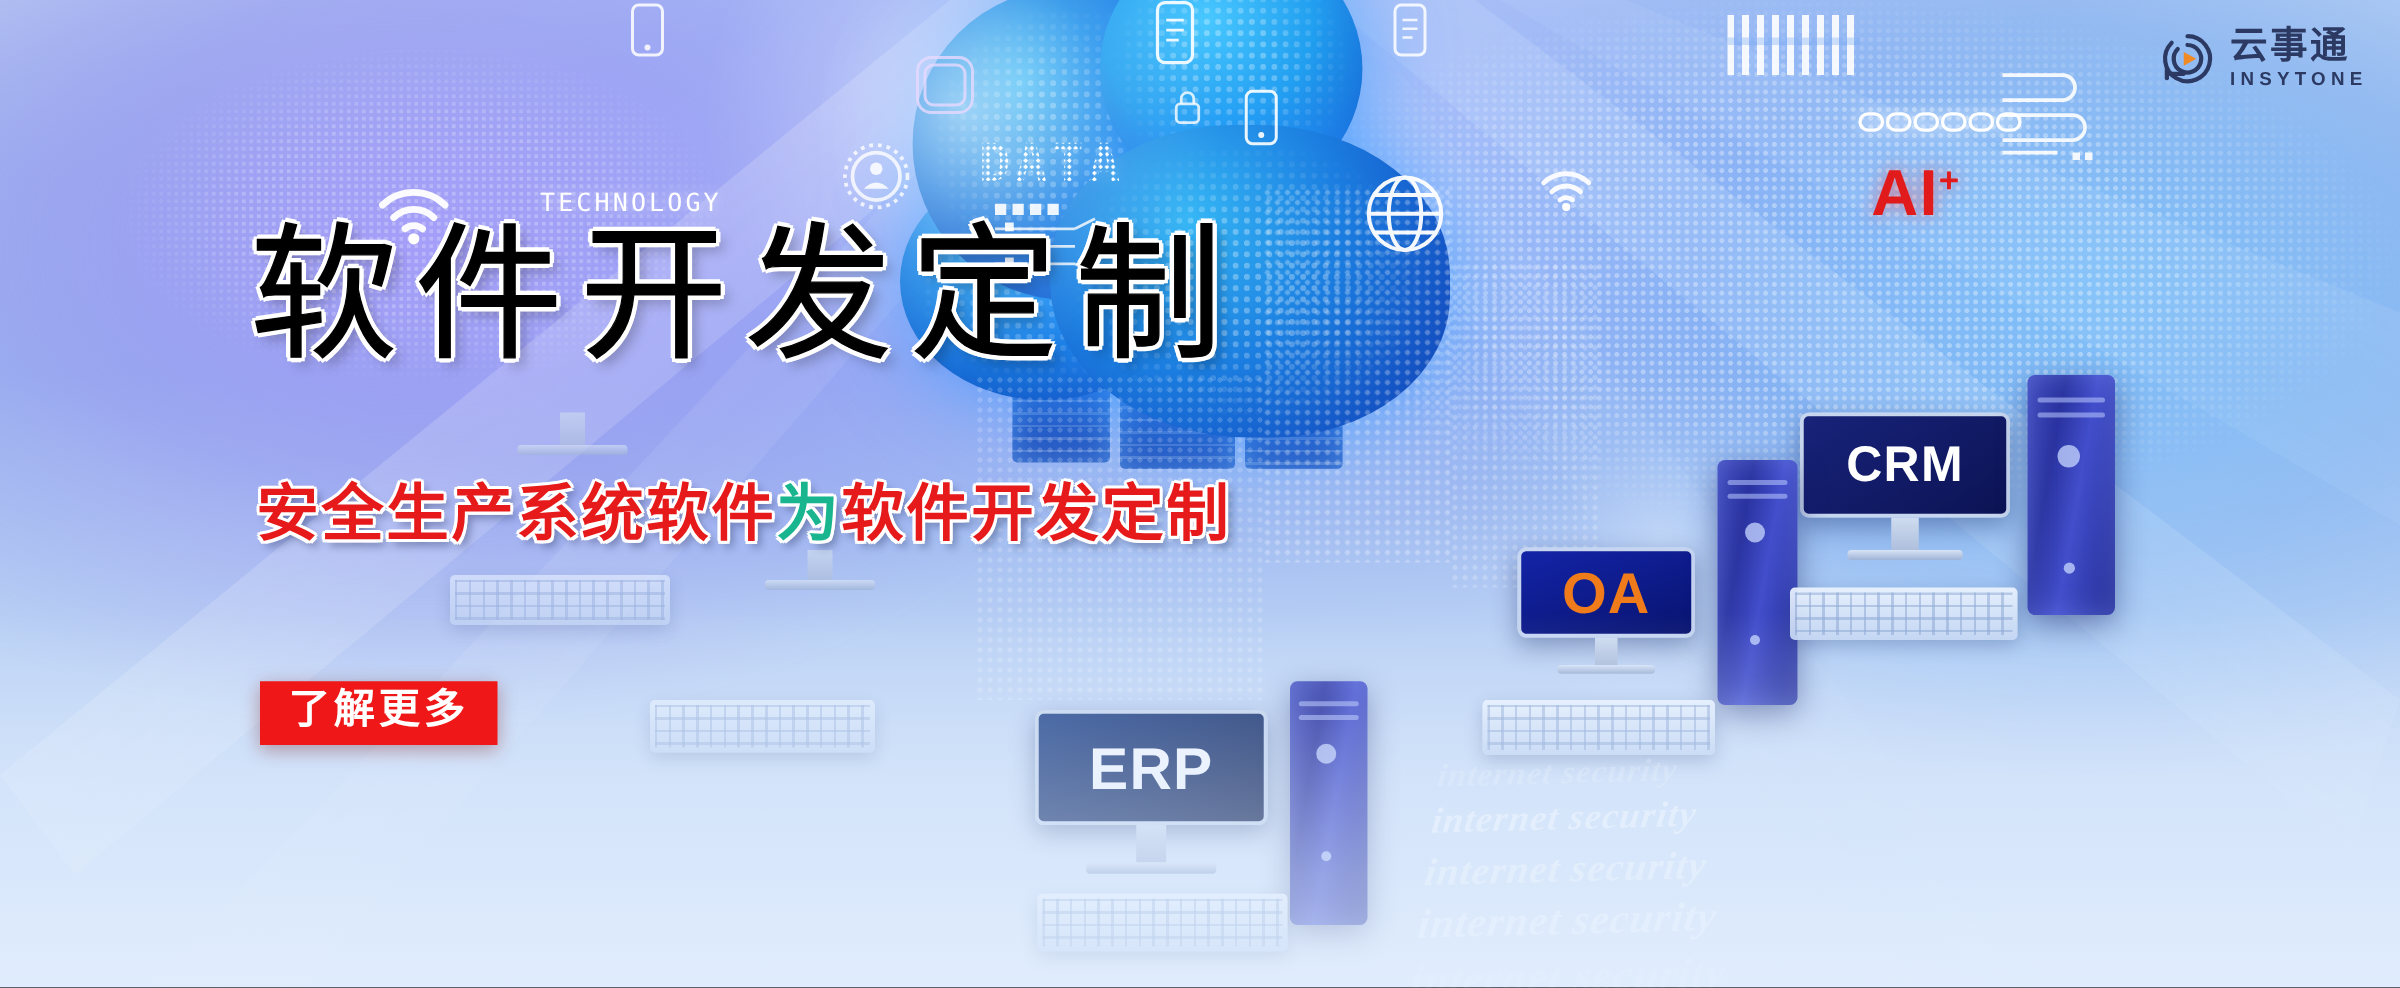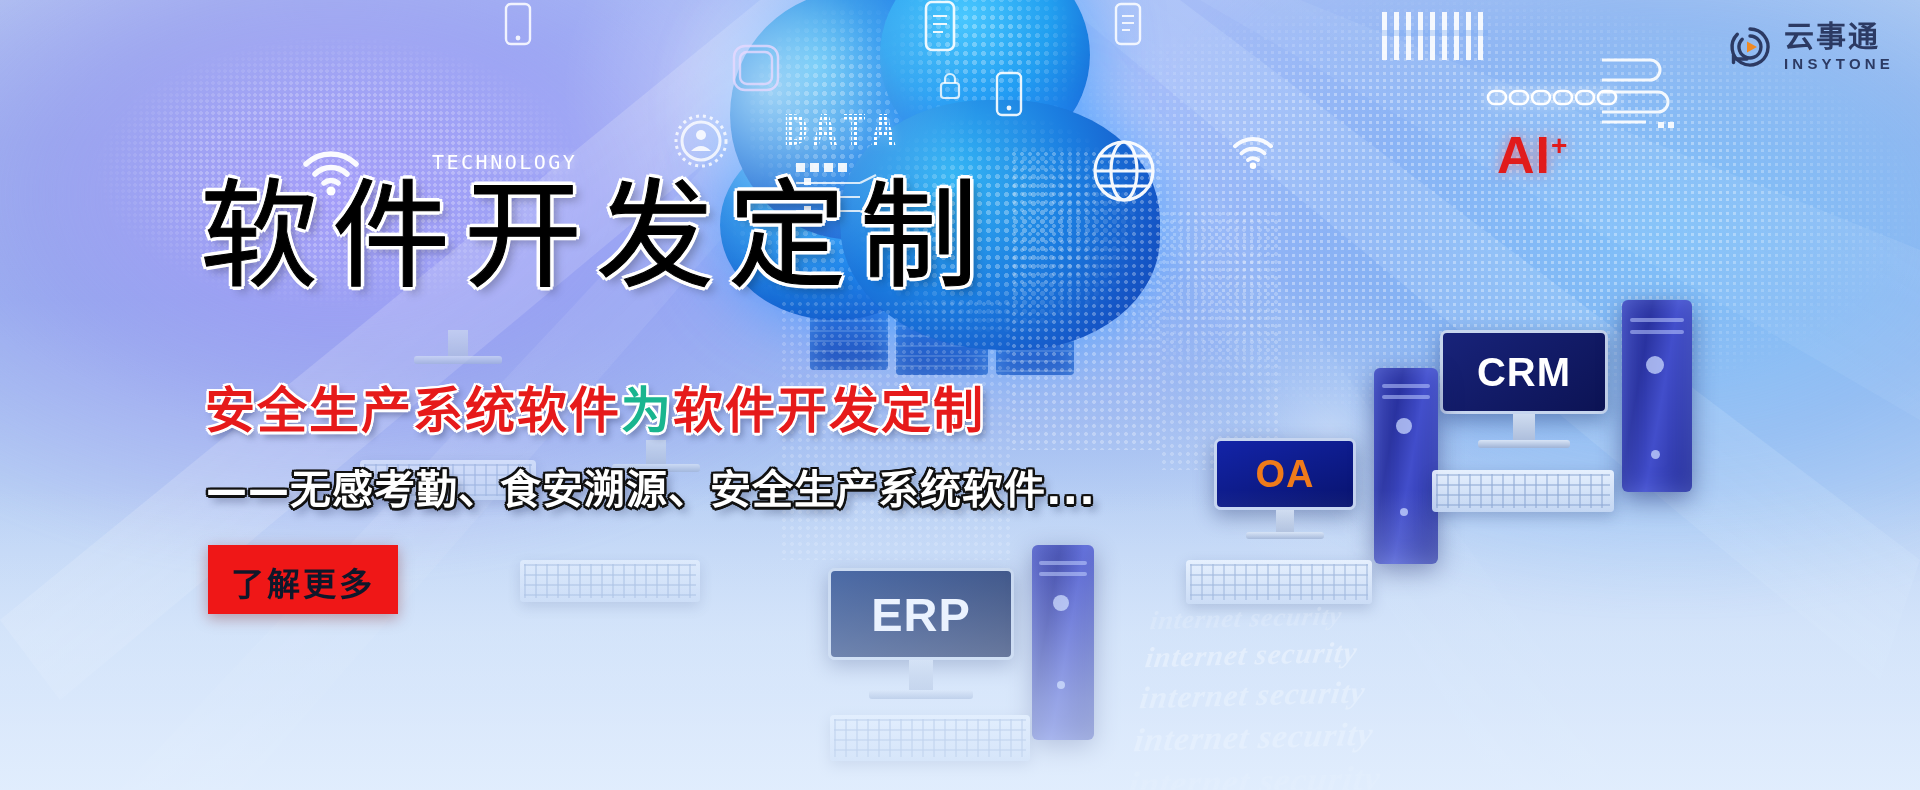--- a/index.html
+++ b/index.html
@@ -156,22 +156,22 @@
     text-shadow:
       2.5px 0 0 #111, -2.5px 0 0 #111, 0 2.5px 0 #111, 0 -2.5px 0 #111,
       2px 2px 0 #111, -2px 2px 0 #111, 2px -2px 0 #111, -2px -2px 0 #111,
       5px 6px 8px rgba(10,20,60,.40);
   }
 
   
   .cta {
     position:absolute; left:208px; top:545px;
     display:inline-flex; align-items:center; justify-content:center;
-    padding:23px 23px 13px; background:#ef1717;
-    color:#0f172a; font-size:33px; font-weight:700; letter-spacing:3px;
+    padding:5px 23px 13px; background:#ef1717;
+    color:#ffffff; font-size:33px; font-weight:700; letter-spacing:3px;
     font-family:"DejaVu Sans", sans-serif;
     border:none; cursor:pointer; line-height:1;
     box-shadow:0 4px 14px rgba(120,10,10,.35);
   }
 
   
   .logo { position:absolute; right:26px; top:22px; display:flex; align-items:center; gap:11px; }
   .logo-mark { width:46px; height:46px; }
   .logo-text { display:flex; flex-direction:column; line-height:1; }
   .logo-cn {
@@ -310,21 +310,21 @@
 
   <div class="tower" style="left:1622px; top:300px; width:70px; height:192px;">
     <div class="slot" style="top:18px;"></div>
       <div class="slot" style="top:30px;"></div>
     <div class="knob" style="left:24px; top:56px; width:18px; height:18px;"></div>
     <div class="knob" style="left:29px; top:150px; width:9px; height:9px;"></div>
   </div>
 
   <div class="monitor" style="left:1214px; top:438px; width:142px;">
     <div class="screen" style="height:72px; background:linear-gradient(160deg,#1324a8,#08136e);">
-      <span style="font-size:38px; letter-spacing:1px; color:#f07b1a;">OA</span>
+      <span style="font-size:46px; letter-spacing:1px; color:#f07b1a;">OA</span>
     </div>
     <div class="stand" style="width:18px; height:22px;"></div>
     <div class="base" style="width:78px; height:7px;"></div>
   </div>
 
   <div class="tower" style="left:1374px; top:368px; width:64px; height:196px;">
     <div class="slot" style="top:16px;"></div>
       <div class="slot" style="top:27px;"></div>
     <div class="knob" style="left:22px; top:50px; width:16px; height:16px;"></div>
     <div class="knob" style="left:26px; top:140px; width:8px; height:8px;"></div>
@@ -516,21 +516,20 @@
     <div class="label-ai">
       <span>AI</span><sup>+</sup>
     </div>
 
     <h1 class="headline">软件开发定制</h1>
 
     <div class="subline">
       <span>安全生产系统软件</span><span class="accent">为</span><span>软件开发定制</span>
     </div>
 
-    <div class="tagline">——无感考勤、食安溯源、安全生产系统软件...</div>
 
     <button class="cta" type="button">了解更多</button>
   </div>
 
   <div class="logo">
     <span class="logo-mark">
       <svg width="46" height="46" viewBox="0 0 46 46">
         <g fill="none" stroke="#2c3a63" stroke-width="3.4" stroke-linecap="round">
           <path d="M23 5 a18 18 0 1 1 -12.7 5.3"></path>
           <path d="M23 12 a11 11 0 1 1 -7.8 3.2"></path>

